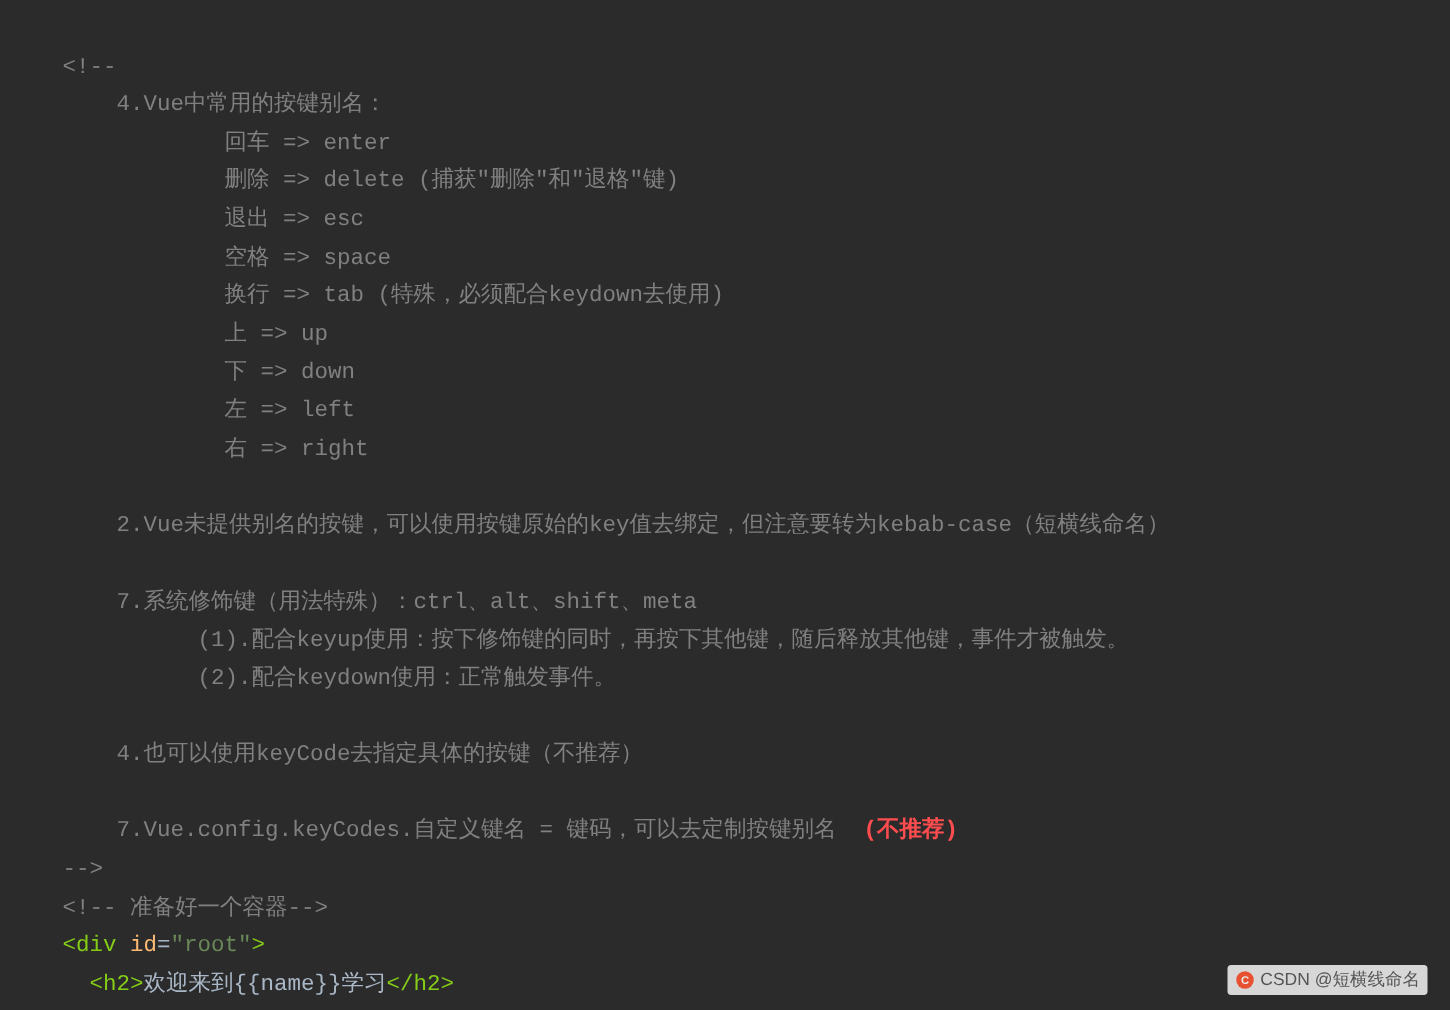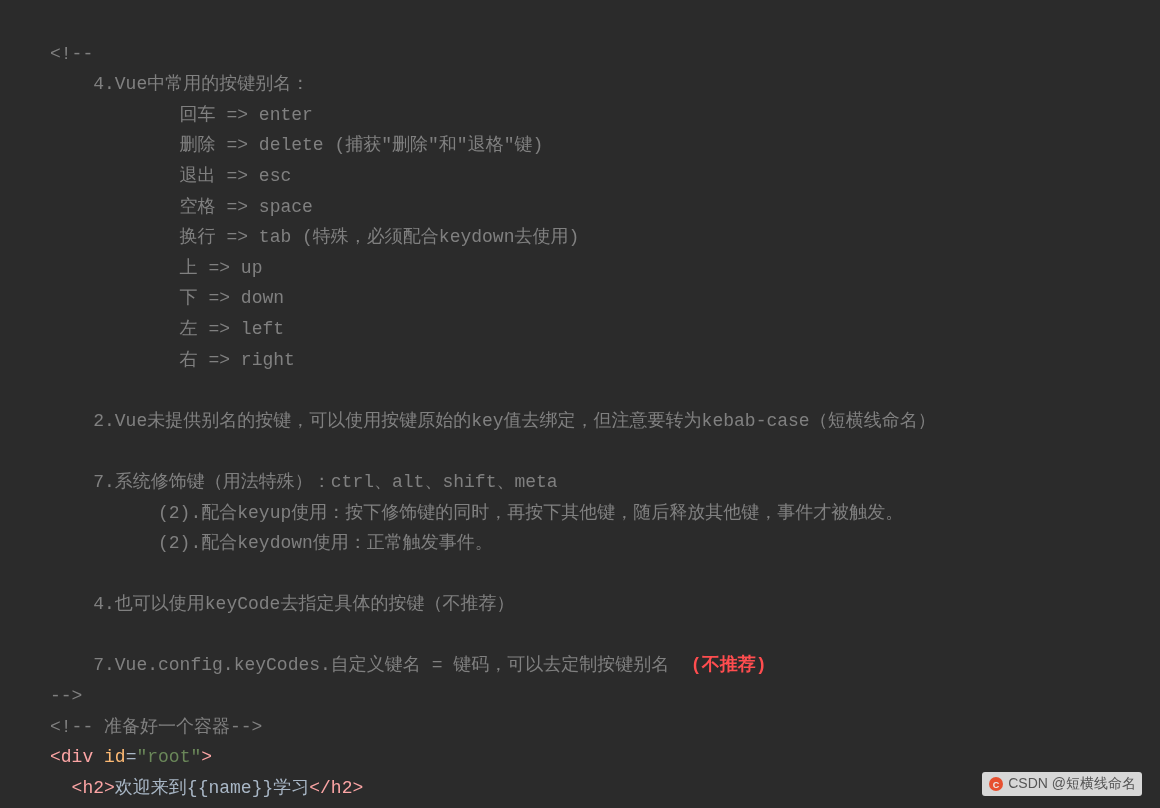--- a/index.html
+++ b/index.html
@@ -13,21 +13,21 @@
     width: 1160px;
     height: 808px;
     overflow: hidden;
     position: relative;
   }
   .editor {
     padding: 8px 0 0 50px;
     white-space: pre;
   }
   .c-gray { color: #808080; }
-  .c-tag { color: #fca5a5; }
+  .c-tag { color: #84cc16; }
   .c-attr { color: #fdba74; }
   .c-str { color: #6a8759; }
   .c-txt { color: #a9b7c6; }
   .c-red { color: #ff4d4f; font-weight: bold; }
   .watermark {
     position: absolute;
     bottom: 12px;
     right: 18px;
     display: flex;
     align-items: center;
@@ -57,21 +57,21 @@
 <span class="c-gray">            空格 =&gt; space</span>
 <span class="c-gray">            换行 =&gt; tab (特殊，必须配合keydown去使用)</span>
 <span class="c-gray">            上 =&gt; up</span>
 <span class="c-gray">            下 =&gt; down</span>
 <span class="c-gray">            左 =&gt; left</span>
 <span class="c-gray">            右 =&gt; right</span>
 <span class="c-gray"></span>
 <span class="c-gray">    2.Vue未提供别名的按键，可以使用按键原始的key值去绑定，但注意要转为kebab-case（短横线命名）</span>
 <span class="c-gray"></span>
 <span class="c-gray">    7.系统修饰键（用法特殊）：ctrl、alt、shift、meta</span>
-<span class="c-gray">          (2).配合keyup使用：按下修饰键的同时，再按下其他键，随后释放其他键，事件才被触发。</span>
+<span class="c-gray">          (1).配合keyup使用：按下修饰键的同时，再按下其他键，随后释放其他键，事件才被触发。</span>
 <span class="c-gray">          (2).配合keydown使用：正常触发事件。</span>
 <span class="c-gray"></span>
 <span class="c-gray">    4.也可以使用keyCode去指定具体的按键（不推荐）</span>
 <span class="c-gray"></span>
 <span class="c-gray">    7.Vue.config.keyCodes.自定义键名 = 键码，可以去定制按键别名  </span><span class="c-red">(不推荐)</span>
 <span class="c-gray">--&gt;</span>
 <span class="c-gray">&lt;!-- 准备好一个容器--&gt;</span>
 <span class="c-tag"><span>&lt;</span><span>div </span></span><span class="c-attr">id</span><span class="c-txt">=</span><span class="c-str">"root"</span><span class="c-tag">&gt;</span>
   <span class="c-tag">&lt;h2&gt;</span><span class="c-txt">欢迎来到{{name}}学习</span><span class="c-tag">&lt;/h2&gt;</span>
      

